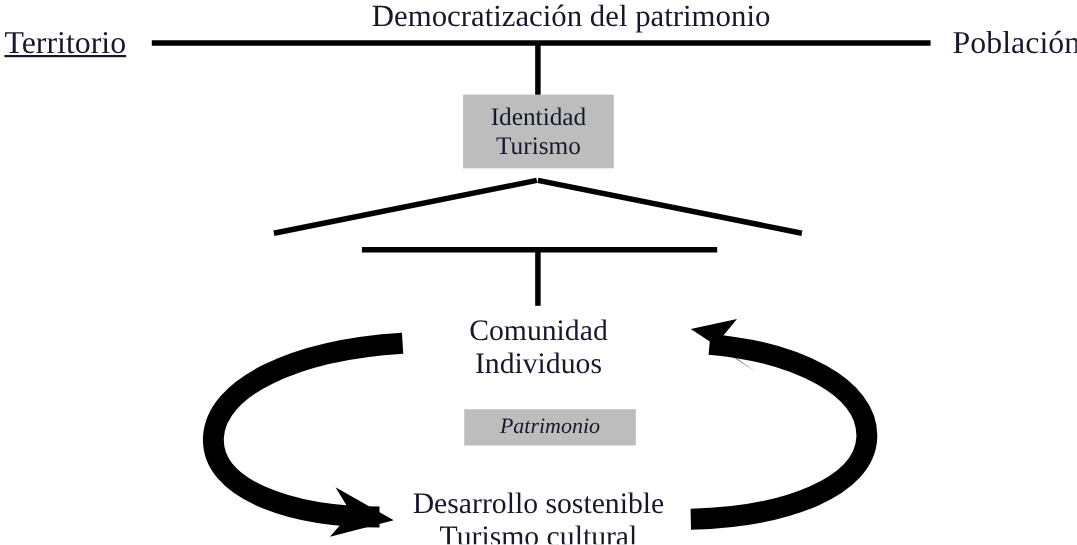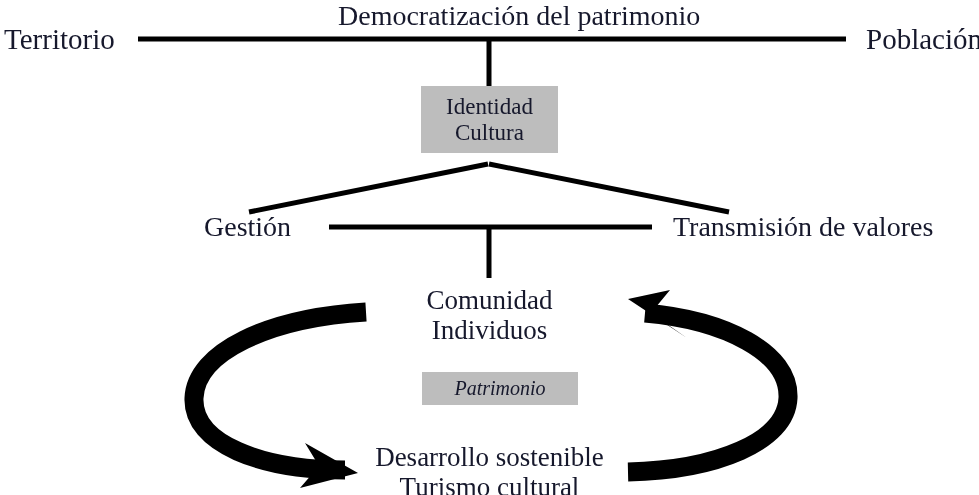--- a/index.html
+++ b/index.html
@@ -27,20 +27,21 @@
     position: absolute;
     white-space: nowrap;
     line-height: 1.08;
     color: #16182c;
     font-family: "Liberation Serif", "DejaVu Serif", serif;
   }
   .lbl-territorio {
     left: 4px;
     top: 24px;
     font-size: 29px;
+    text-decoration: underline;
   }
   .lbl-poblacion {
     left: 866px;
     top: 24px;
     font-size: 29px;
   }
   .lbl-democratizacion {
     left: 312px;
     top: 1px;
     font-size: 28px;
@@ -136,25 +137,23 @@
     <polygon points="687,338 628,299 670,290 651,313"></polygon>
   </svg>
 
   <div class="label lbl-democratizacion">Democratización del patrimonio</div>
 
   <div class="label lbl-territorio">Territorio</div>
   <div class="label lbl-poblacion">Población</div>
 
   <div class="box box-identidad">
     <span class="line1">Identidad</span>
-    <span class="line2">Cultura</span>
+    <span class="line2">Turismo</span>
   </div>
 
-  <div class="label lbl-gestion">Gestión</div>
-  <div class="label lbl-transmision">Transmisión de valores</div>
 
   <div class="stack stack-comunidad">
     <span class="line1">Comunidad</span>
     <span class="line2">Individuos</span>
   </div>
 
   <div class="box box-patrimonio">
     <span>Patrimonio</span>
   </div>
 

